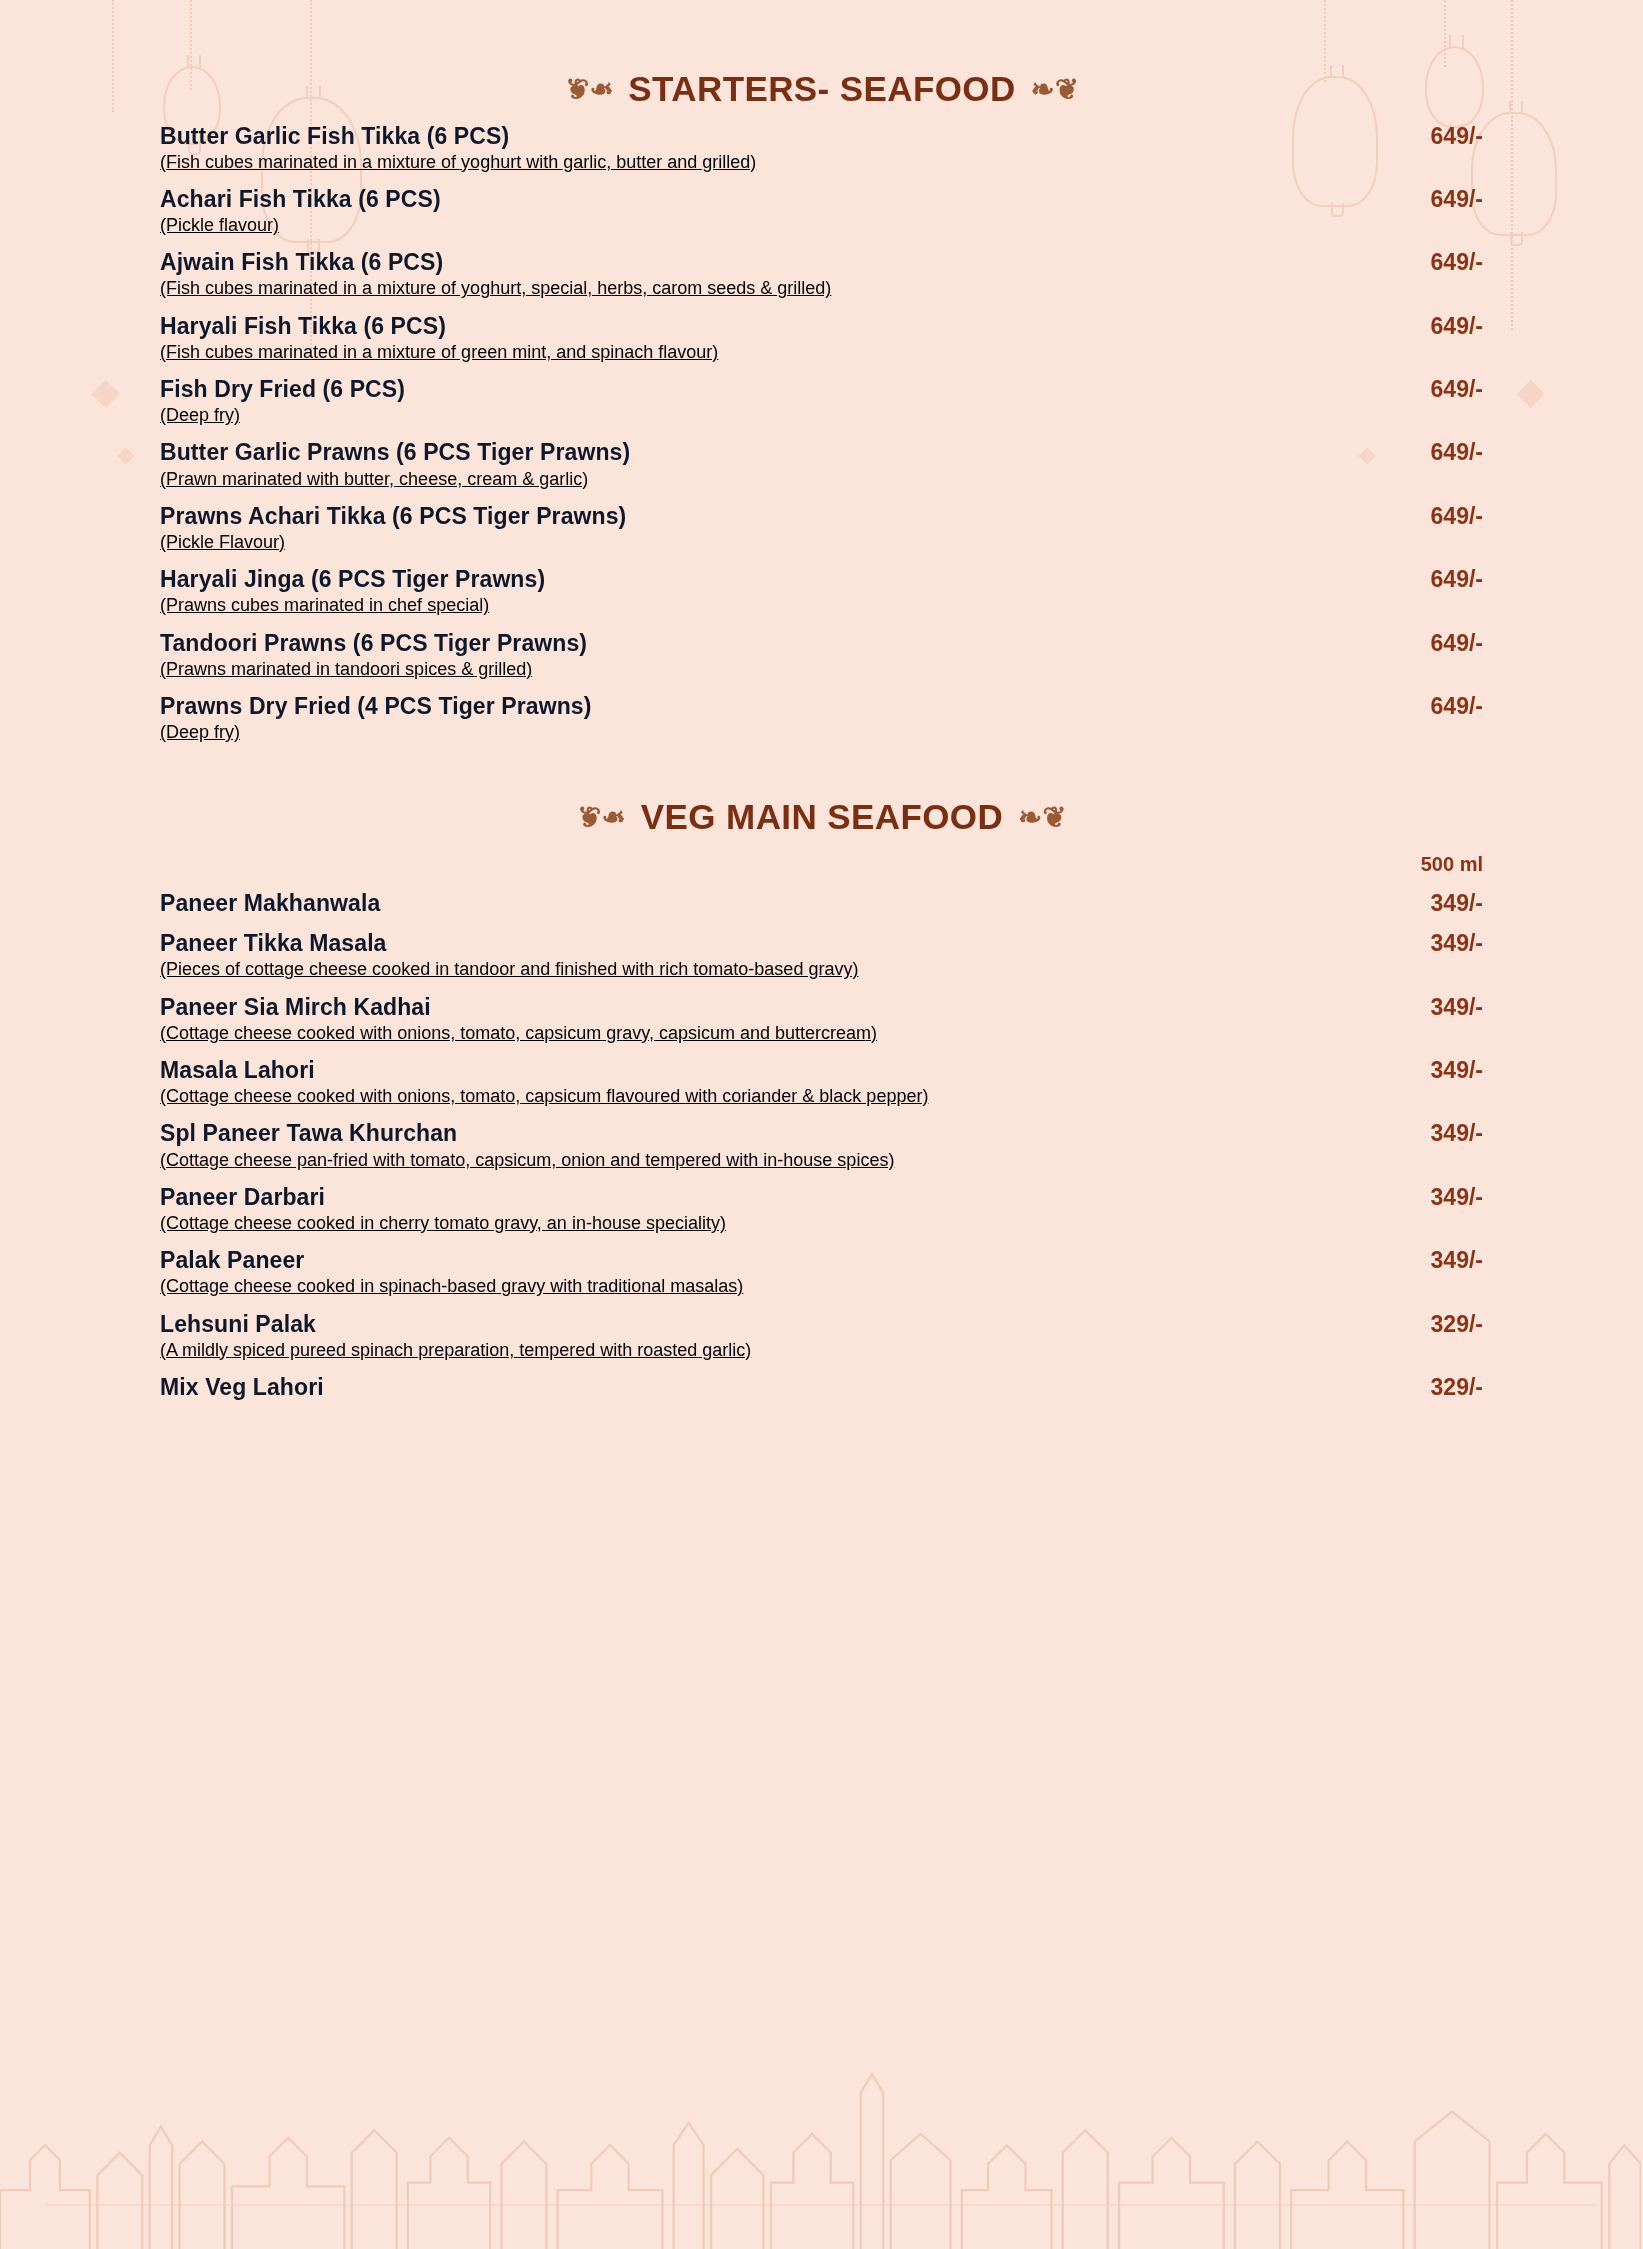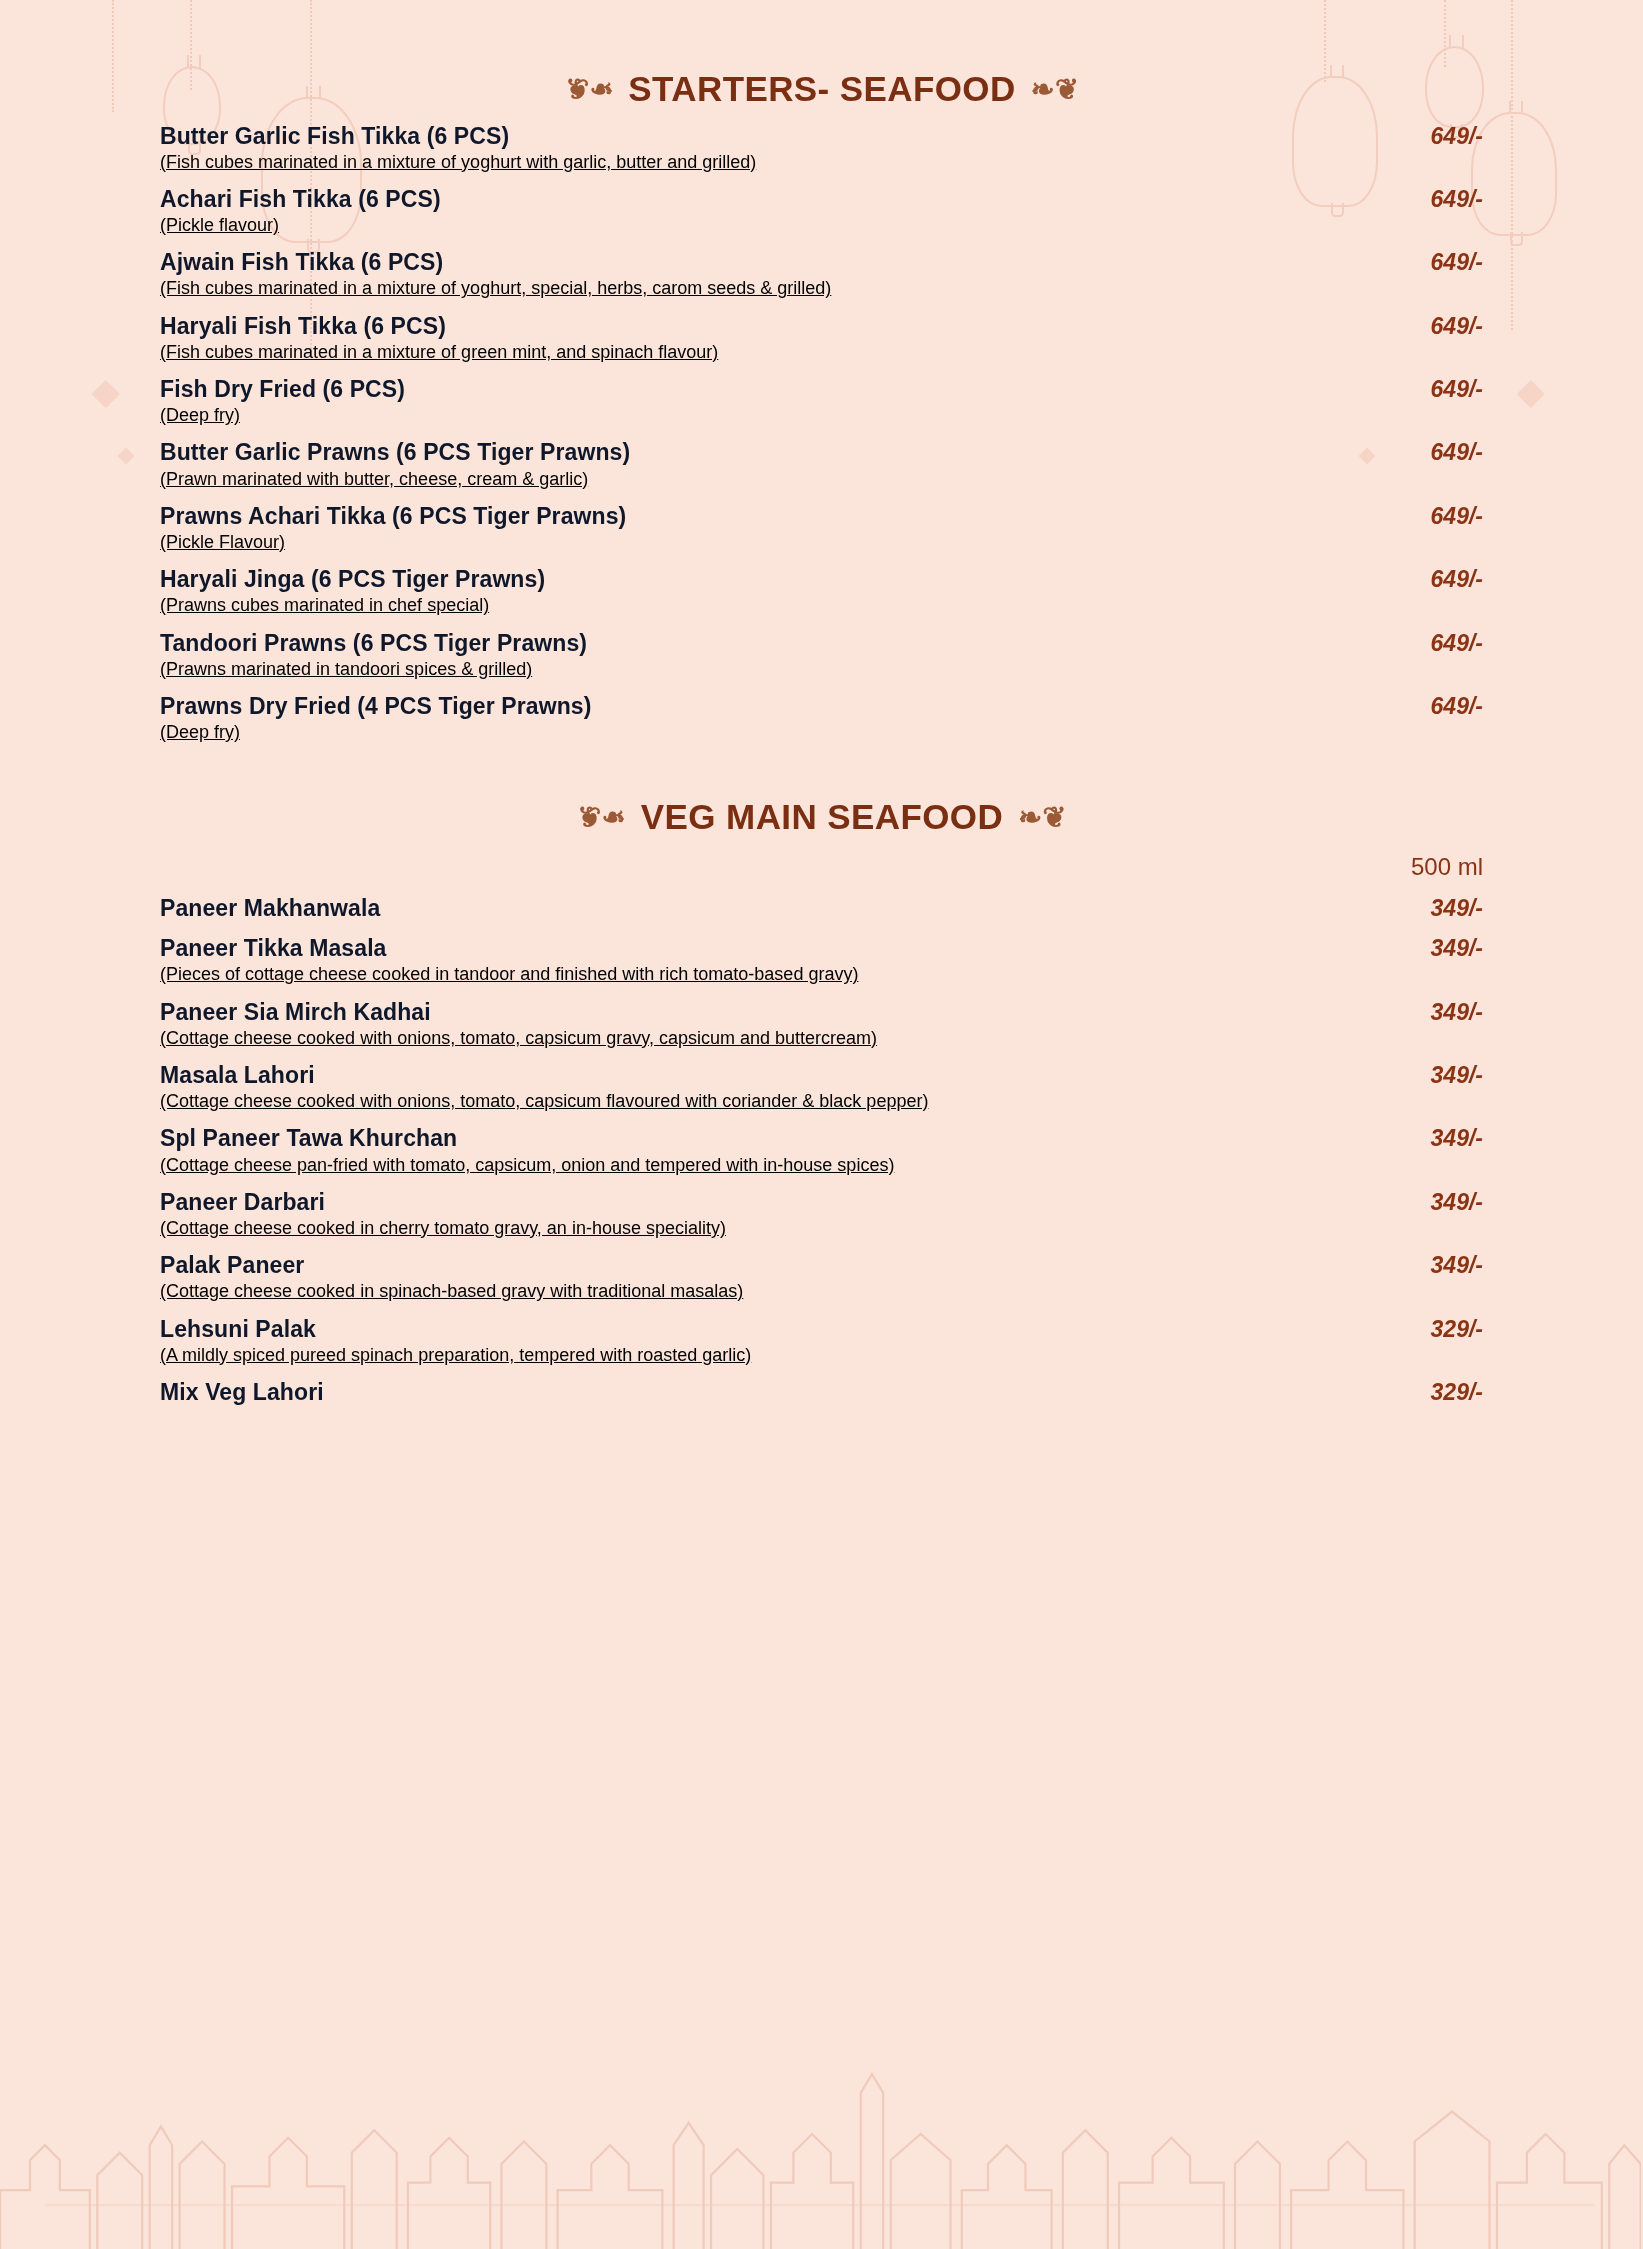--- a/index.html
+++ b/index.html
@@ -131,39 +131,38 @@
     letter-spacing: 0.1px;
     white-space: nowrap;
     text-align: right;
   }
   .item-price {
     font-size: 23px;
     font-weight: bold;
     color: #8a3415;
     white-space: nowrap;
     padding-left: 18px;
-    font-style: italic;
   }
   .item-desc {
     font-size: 18px;
     color: #000000;
     margin-top: 2.2px;
     line-height: 1.15;
     text-decoration: underline;
   }
 
   .subhead-row {
     display: flex;
     justify-content: flex-end;
     padding: 0 161px 0 0;
     margin-top: 16.5px;
   }
   .subhead {
-    font-size: 24px;
-    font-weight: normal;
+    font-size: 20px;
+    font-weight: bold;
     color: #8a3415;
   }
 
   #seafood-section { padding-top: 69px; }
   #veg-section { padding-top: 54px; }
 </style>
 </head>
 <body>
 
 <div class="bg-layer">

